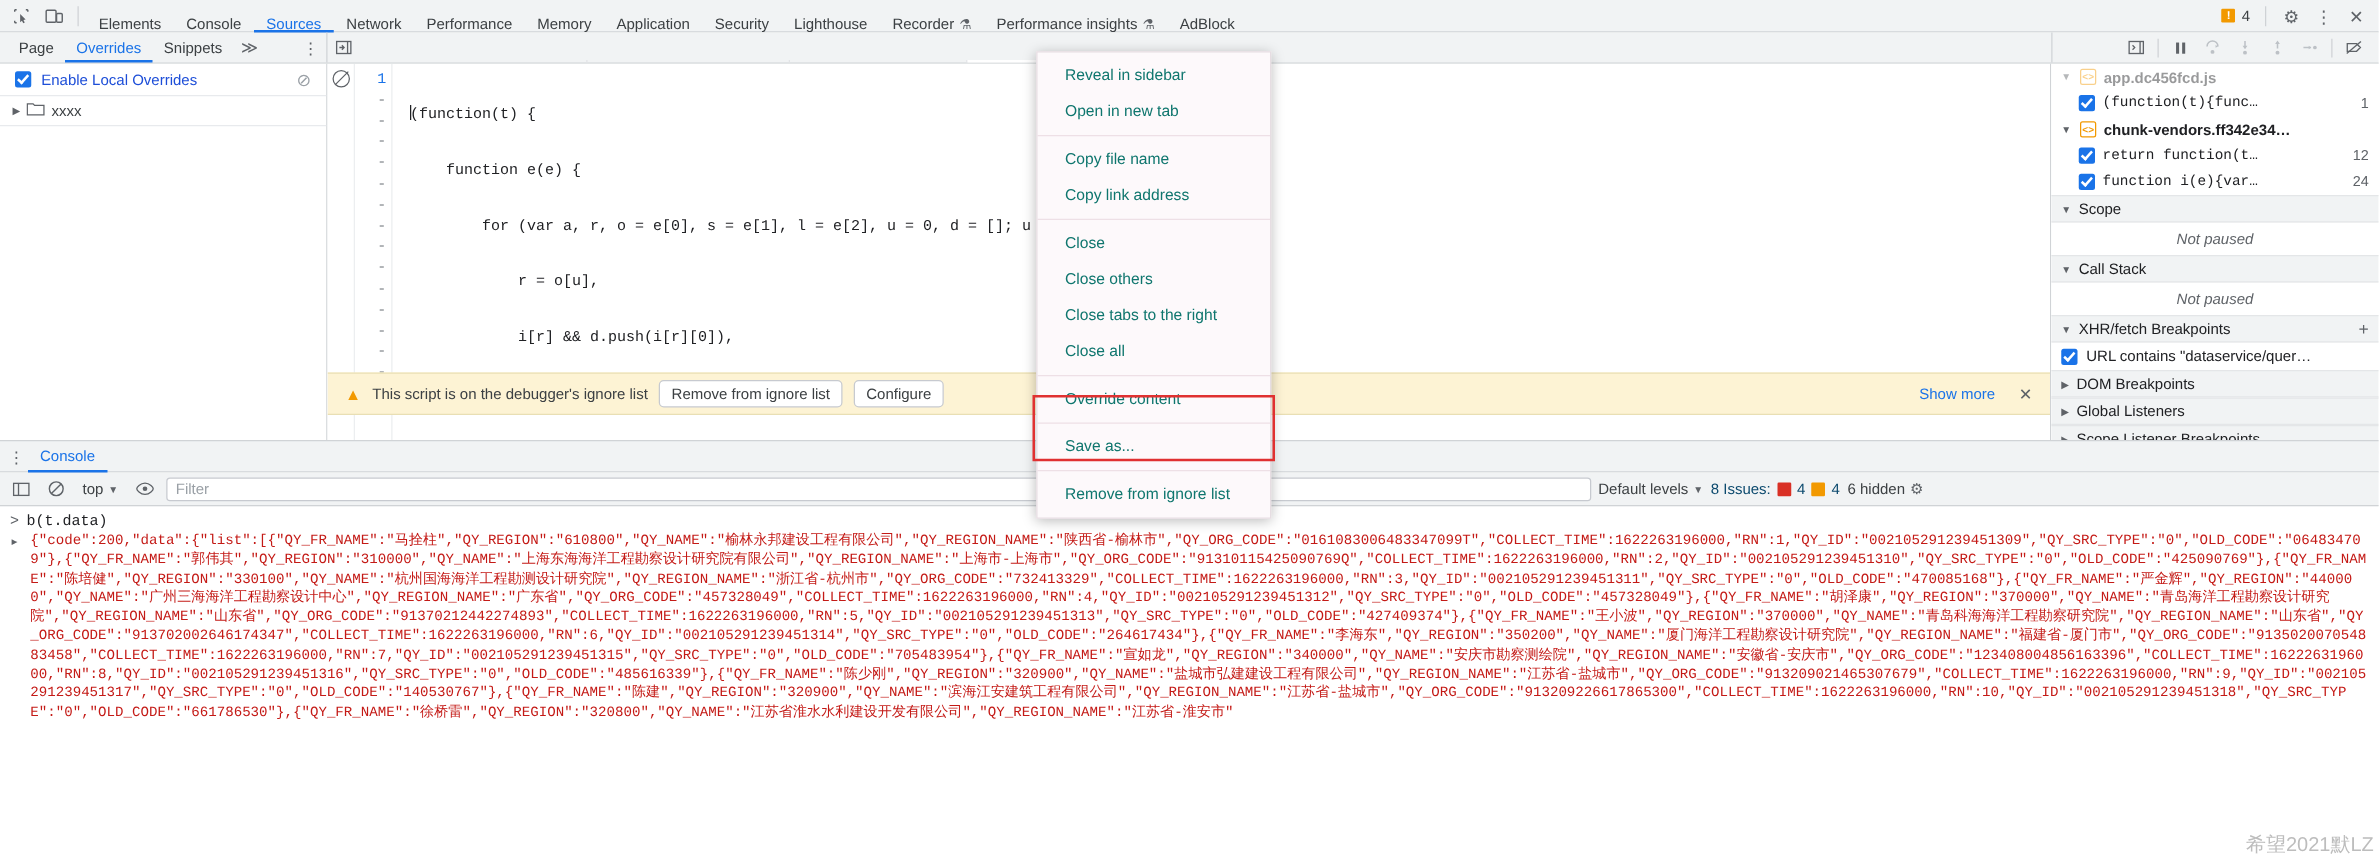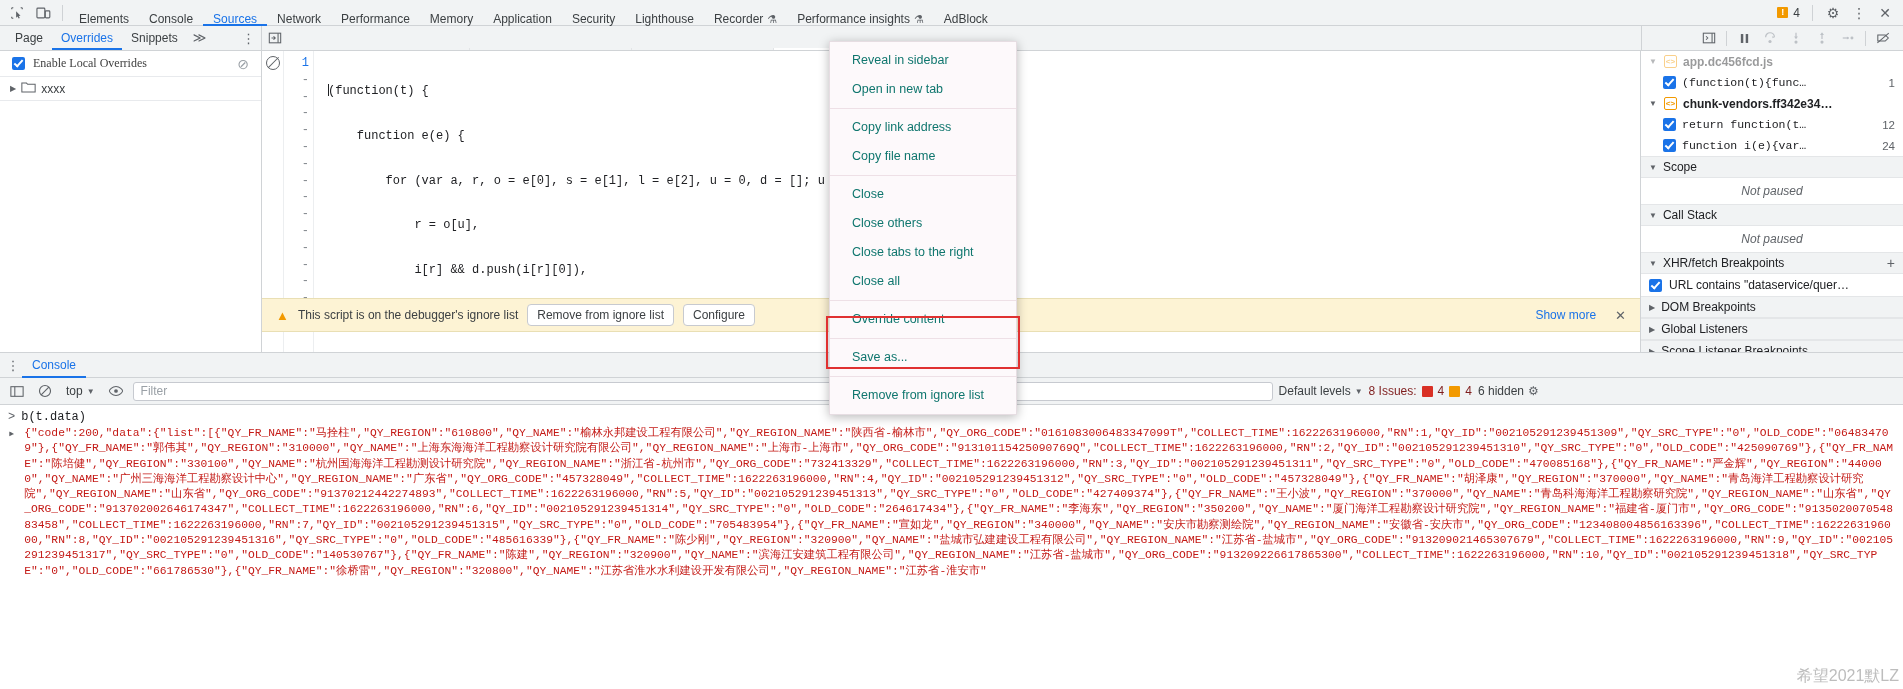--- a/index.html
+++ b/index.html
@@ -71,21 +71,21 @@
   
   .main { display:flex; height:327px; }
 
   
   .leftnav { width:262px; border-right:1px solid #d0d3d6; background:#fff; }
   .ovr-row { display:flex; align-items:center; gap:8px; height:26px; padding:0 12px;
              border-bottom:1px solid #e8eaed; }
   .chk { width:13px; height:13px; border-radius:2px; background:#1a73e8; position:relative; flex:none;}
   .chk:after { content:""; position:absolute; left:4px; top:1px; width:3px; height:7px;
                border:solid #fff; border-width:0 2px 2px 0; transform:rotate(42deg); }
-  .ovr-row .lbl { font-size:12px; color:#404040;font-family:Liberation Serif, serif; }
+  .ovr-row .lbl { font-size:12px; color:#1d4ed8; }
   .ovr-row .noenter { margin-left:auto; color:#9aa0a6; font-size:14px; }
   .folder-row { display:flex; align-items:center; gap:5px; height:24px; padding:0 10px;
                 border-bottom:1px solid #e8eaed; }
   .folder-row .arr { color:#5f6368; font-size:8px; }
   .folder-row .fname { font-size:12px; color:#3c4043; }
 
   
   .editor { flex:1; position:relative; min-width:0; background:#fff; border-right:1px solid #d0d3d6; overflow:hidden;}
   .gutterstrip { position:absolute; left:0; top:0; bottom:0; width:22px; border-right:1px solid #eceef0; }
   .noentry { position:absolute; left:4px; top:5px; width:14px; height:14px; border:1.4px solid #5f6368;
@@ -148,21 +148,21 @@
   .ctab { padding:0 10px; height:26px; line-height:26px; font-size:12px; color:#1a73e8;
           box-shadow: inset 0 -2px 0 #1a73e8; }
   .console-toolbar { display:flex; align-items:center; gap:6px; height:27px; background:#f1f3f4;
                      border-bottom:1px solid #d0d3d6; padding:0 6px; }
   .console-toolbar .tb { width:22px; height:22px; display:flex; align-items:center; justify-content:center; color:#5f6368;}
   .ctxsel { display:flex; align-items:center; gap:4px; font-size:12px; color:#3c4043; padding:0 4px;}
   .ctxsel .cv { font-size:8px; color:#5f6368; }
   .filterbox { flex:1; height:19px; background:#fff; border:1px solid #c7cad0; border-radius:3px;
                display:flex; align-items:center; padding:0 7px; color:#9aa0a6; font-size:12px; max-width:1140px;}
   .levels { display:flex; align-items:center; gap:4px; font-size:12px; color:#3c4043; }
-  .issues { display:flex; align-items:center; gap:5px; font-size:12px; color:#7f1d1d; }
+  .issues { display:flex; align-items:center; gap:5px; font-size:12px; color:#0c4a6e; }
   .isq { width:11px; height:11px; border-radius:1px; background:#d93025; }
   .isq.or { background:#f29900; }
   .hidden-cnt { font-size:12px; color:#3c4043; display:flex; align-items:center; gap:4px;}
 
   .console-body { position:absolute; left:0; right:0; top:55px; bottom:0; overflow:hidden; }
   .cmd-row { display:flex; gap:6px; padding:3px 8px 1px 8px; font-family:"Liberation Mono", monospace; font-size:12px; }
   .cmd-row .ar { color:#5f6368; }
   .obj-row { display:flex; gap:5px; padding:1px 8px; font-family:"Liberation Mono", monospace; font-size:12px; }
   .obj-row .ar { color:#5f6368; transform:rotate(0deg); }
   .jsondump {
@@ -547,22 +547,22 @@
         <span class="ar">▸</span>
         <span class="jsondump">{"code":200,"data":{"list":[{"QY_FR_NAME":"马拴柱","QY_REGION":"610800","QY_NAME":"榆林永邦建设工程有限公司","QY_REGION_NAME":"陕西省-榆林市","QY_ORG_CODE":"0161083006483347099T","COLLECT_TIME":1622263196000,"RN":1,"QY_ID":"002105291239451309","QY_SRC_TYPE":"0","OLD_CODE":"064834709"},{"QY_FR_NAME":"郭伟其","QY_REGION":"310000","QY_NAME":"上海东海海洋工程勘察设计研究院有限公司","QY_REGION_NAME":"上海市-上海市","QY_ORG_CODE":"91310115425090769Q","COLLECT_TIME":1622263196000,"RN":2,"QY_ID":"002105291239451310","QY_SRC_TYPE":"0","OLD_CODE":"425090769"},{"QY_FR_NAME":"陈培健","QY_REGION":"330100","QY_NAME":"杭州国海海洋工程勘测设计研究院","QY_REGION_NAME":"浙江省-杭州市","QY_ORG_CODE":"732413329","COLLECT_TIME":1622263196000,"RN":3,"QY_ID":"002105291239451311","QY_SRC_TYPE":"0","OLD_CODE":"470085168"},{"QY_FR_NAME":"严金辉","QY_REGION":"440000","QY_NAME":"广州三海海洋工程勘察设计中心","QY_REGION_NAME":"广东省","QY_ORG_CODE":"457328049","COLLECT_TIME":1622263196000,"RN":4,"QY_ID":"002105291239451312","QY_SRC_TYPE":"0","OLD_CODE":"457328049"},{"QY_FR_NAME":"胡泽康","QY_REGION":"370000","QY_NAME":"青岛海洋工程勘察设计研究院","QY_REGION_NAME":"山东省","QY_ORG_CODE":"91370212442274893","COLLECT_TIME":1622263196000,"RN":5,"QY_ID":"002105291239451313","QY_SRC_TYPE":"0","OLD_CODE":"427409374"},{"QY_FR_NAME":"王小波","QY_REGION":"370000","QY_NAME":"青岛科海海洋工程勘察研究院","QY_REGION_NAME":"山东省","QY_ORG_CODE":"913702002646174347","COLLECT_TIME":1622263196000,"RN":6,"QY_ID":"002105291239451314","QY_SRC_TYPE":"0","OLD_CODE":"264617434"},{"QY_FR_NAME":"李海东","QY_REGION":"350200","QY_NAME":"厦门海洋工程勘察设计研究院","QY_REGION_NAME":"福建省-厦门市","QY_ORG_CODE":"913502007054883458","COLLECT_TIME":1622263196000,"RN":7,"QY_ID":"002105291239451315","QY_SRC_TYPE":"0","OLD_CODE":"705483954"},{"QY_FR_NAME":"宣如龙","QY_REGION":"340000","QY_NAME":"安庆市勘察测绘院","QY_REGION_NAME":"安徽省-安庆市","QY_ORG_CODE":"123408004856163396","COLLECT_TIME":1622263196000,"RN":8,"QY_ID":"002105291239451316","QY_SRC_TYPE":"0","OLD_CODE":"485616339"},{"QY_FR_NAME":"陈少刚","QY_REGION":"320900","QY_NAME":"盐城市弘建建设工程有限公司","QY_REGION_NAME":"江苏省-盐城市","QY_ORG_CODE":"913209021465307679","COLLECT_TIME":1622263196000,"RN":9,"QY_ID":"002105291239451317","QY_SRC_TYPE":"0","OLD_CODE":"140530767"},{"QY_FR_NAME":"陈建","QY_REGION":"320900","QY_NAME":"滨海江安建筑工程有限公司","QY_REGION_NAME":"江苏省-盐城市","QY_ORG_CODE":"913209226617865300","COLLECT_TIME":1622263196000,"RN":10,"QY_ID":"002105291239451318","QY_SRC_TYPE":"0","OLD_CODE":"661786530"},{"QY_FR_NAME":"徐桥雷","QY_REGION":"320800","QY_NAME":"江苏省淮水水利建设开发有限公司","QY_REGION_NAME":"江苏省-淮安市"</span>
       </div>
     </div>
   </div>
 
   <div class="ctxmenu">
     <div class="mi">Reveal in sidebar</div>
     <div class="mi">Open in new tab</div>
     <div class="sep"></div>
+    <div class="mi">Copy file name</div>
     <div class="mi">Copy link address</div>
-    <div class="mi">Copy file name</div>
     <div class="sep"></div>
     <div class="mi">Close</div>
     <div class="mi">Close others</div>
     <div class="mi">Close tabs to the right</div>
     <div class="mi">Close all</div>
     <div class="sep"></div>
     <div class="mi boxed">Override content</div>
     <div class="sep"></div>
     <div class="mi">Save as...</div>
     <div class="sep"></div>

